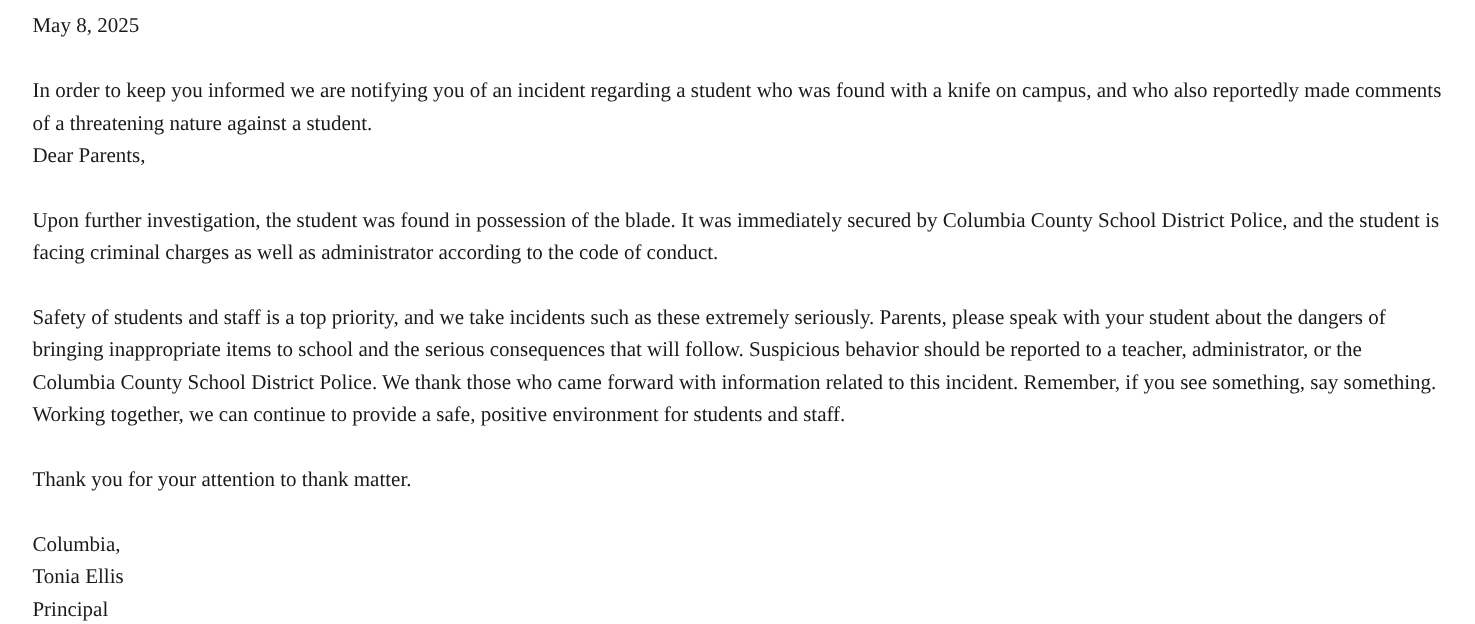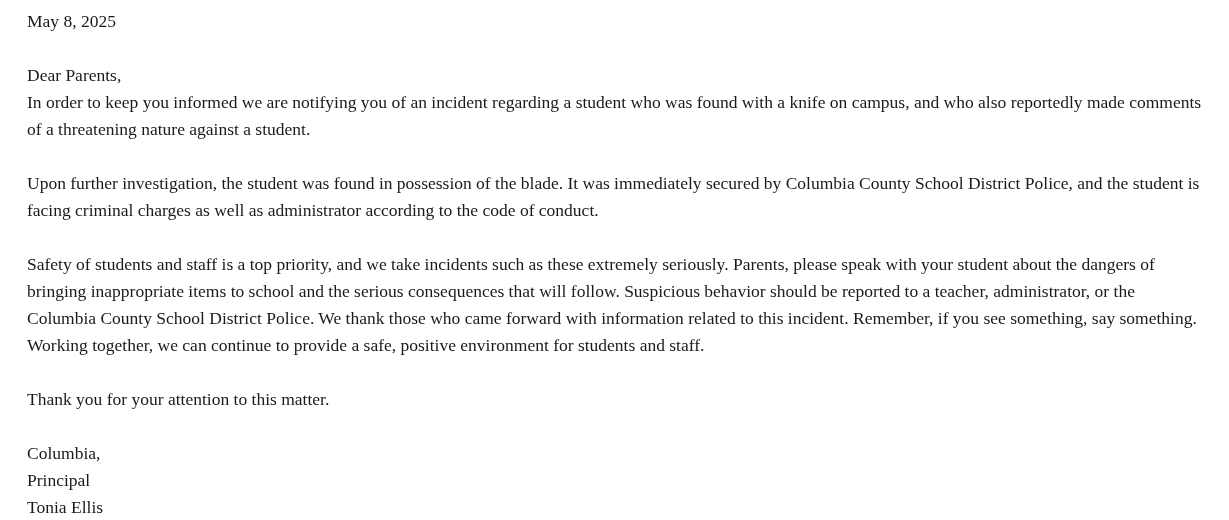--- a/index.html
+++ b/index.html
@@ -33,34 +33,34 @@
 </style>
 </head>
 <body>
 
 <div class="letter">
 
   <p>May 8, 2025</p>
 
   <div class="spacer"></div>
 
+  <p>In order to keep you informed we are notifying you of an incident regarding a student who was found with a knife on campus, and who also reportedly made comments of a threatening nature against a student.</p>
   <p>Dear Parents,</p>
-  <p>In order to keep you informed we are notifying you of an incident regarding a student who was found with a knife on campus, and who also reportedly made comments of a threatening nature against a student.</p>
 
   <div class="spacer"></div>
 
   <p>Upon further investigation, the student was found in possession of the blade. It was immediately secured by Columbia County School District Police, and the student is facing criminal charges as well as administrator according to the code of conduct.</p>
 
   <div class="spacer"></div>
 
   <p>Safety of students and staff is a top priority, and we take incidents such as these extremely seriously. Parents, please speak with your student about the dangers of bringing inappropriate items to school and the serious consequences that will follow. Suspicious behavior should be reported to a teacher, administrator, or the Columbia County School District Police. We thank those who came forward with information related to this incident. Remember, if you see something, say something. Working together, we can continue to provide a safe, positive environment for students and staff.</p>
 
   <div class="spacer"></div>
 
-  <p>Thank you for your attention to this matter.</p>
+  <p>Thank you for your attention to thank matter.</p>
 
   <div class="spacer"></div>
 
   <p class="sig-line">Columbia,</p>
+  <p class="sig-line">Tonia Ellis</p>
   <p class="sig-line">Principal</p>
-  <p class="sig-line">Tonia Ellis</p>
 
 </div>
 
 </body></html>

